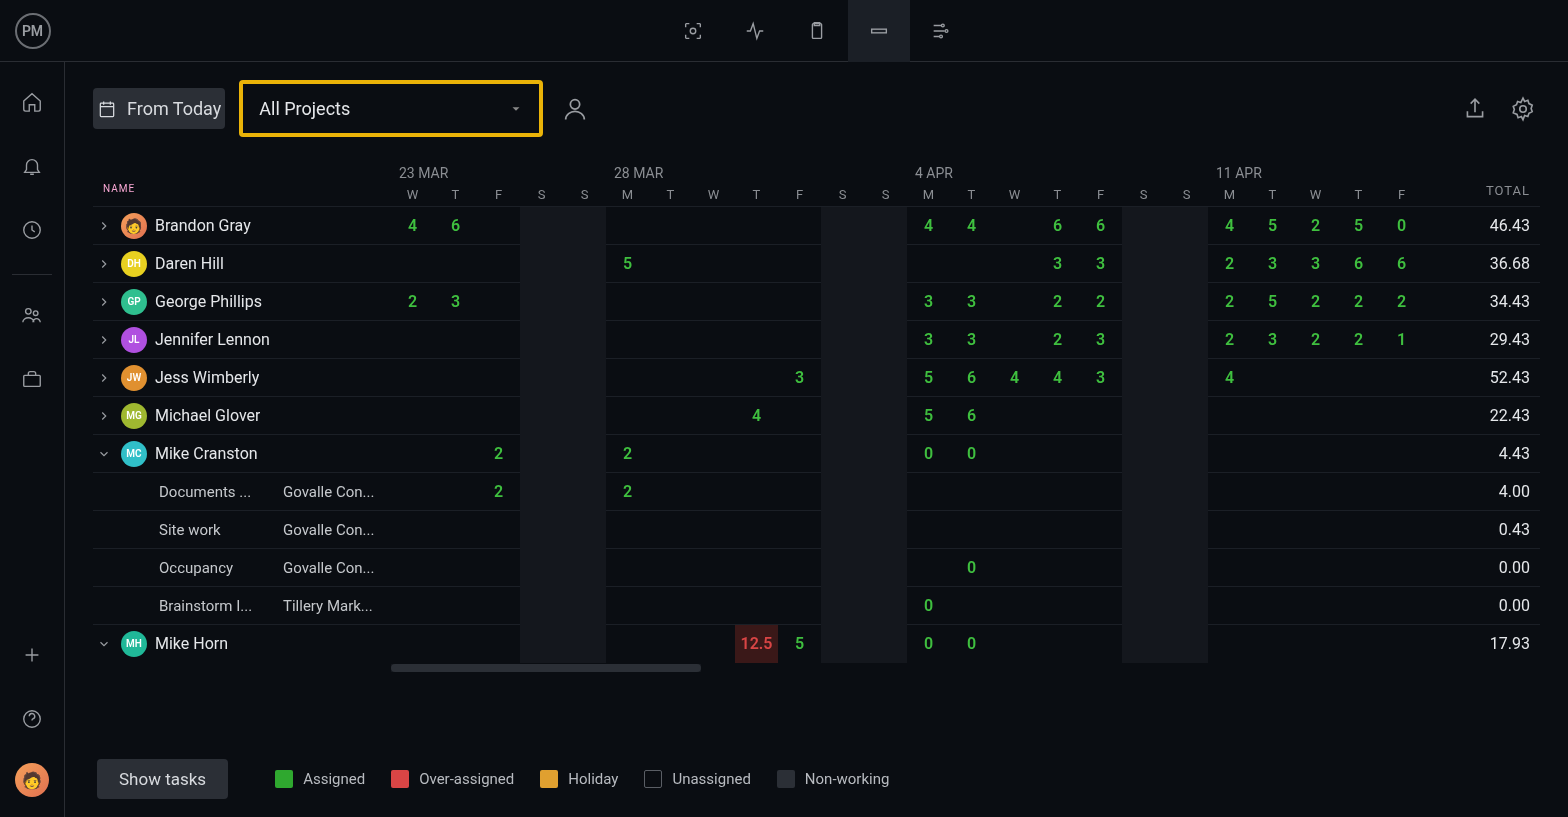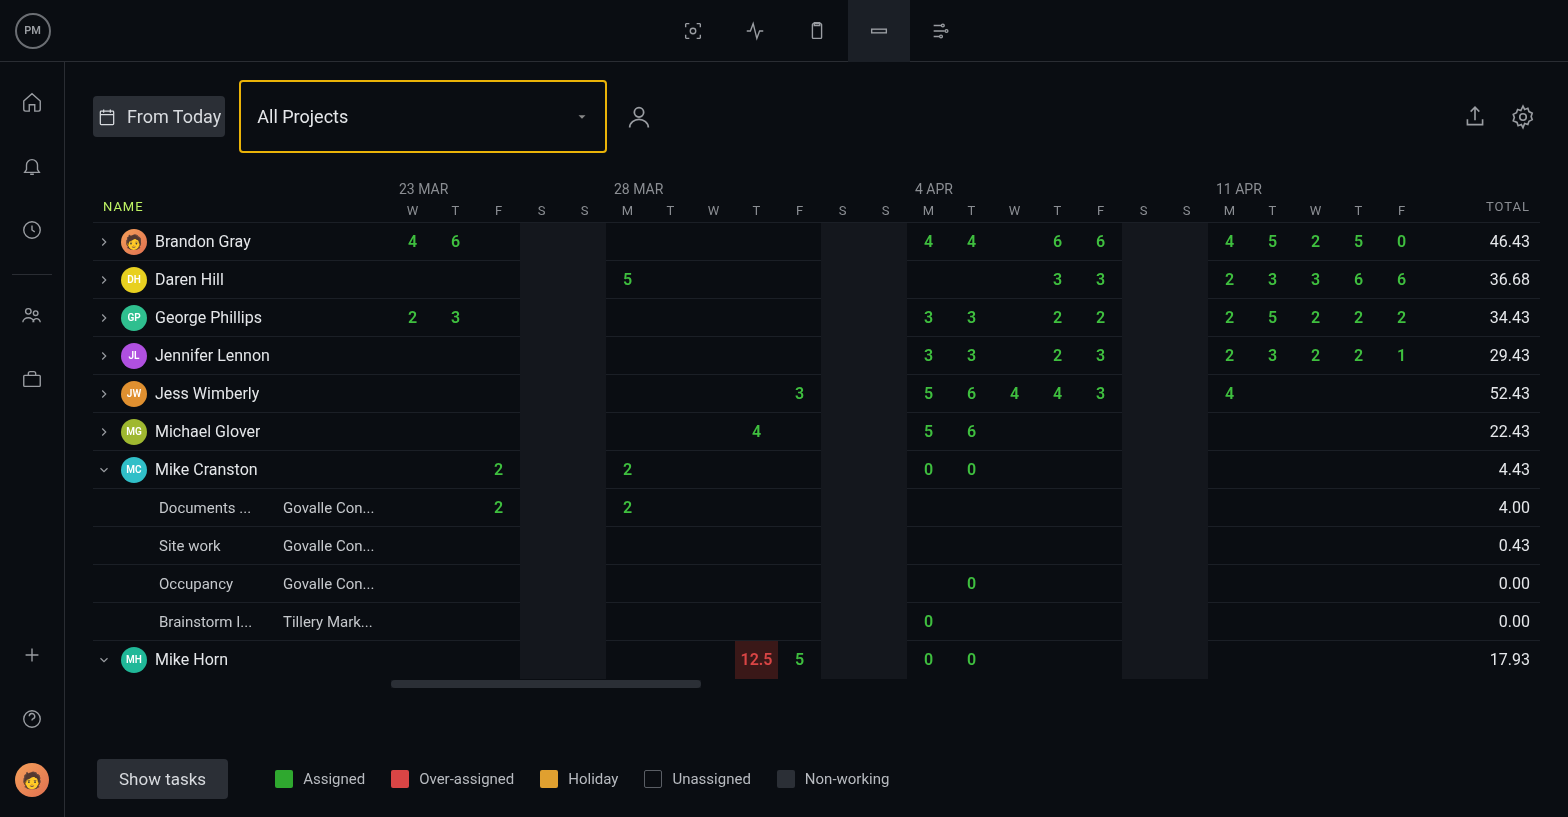--- a/index.html
+++ b/index.html
@@ -1,21 +1,21 @@
 <!DOCTYPE html>
 <html><head>
 <meta charset="utf-8">
 <style>
 * { margin: 0; padding: 0; box-sizing: border-box; }
 body { background: #0a0d12; color: #c5c8cc; font-family: -apple-system, BlinkMacSystemFont, "Segoe UI", Roboto, sans-serif; font-size: 14px; overflow: hidden; width: 1568px; height: 817px; }
 
 
 .topbar { height: 62px; border-bottom: 1px solid #2a2d33; display: flex; align-items: center; }
 .logo { width: 65px; display: flex; justify-content: center; }
-.logo-badge { width: 36px; height: 36px; border: 2px solid #6b6e73; border-radius: 50%; display: flex; align-items: center; justify-content: center; font-size: 11px; font-weight: 600; color: #9a9da2; }
+.logo-badge { width: 36px; height: 36px; border: 2px solid #6b6e73; border-radius: 50%; display: flex; align-items: center; justify-content: center; font-size: 14px; font-weight: 600; color: #9a9da2; }
 .topbar-views { margin: 0 auto; display: flex; gap: 0; }
 .view-btn { width: 62px; height: 62px; display: flex; align-items: center; justify-content: center; cursor: pointer; color: #9a9da2; }
 .view-btn.active { background: #1b1f26; }
 .view-btn svg { width: 22px; height: 22px; stroke: currentColor; fill: none; stroke-width: 1.5; }
 
 
 .app-body { display: flex; height: 755px; }
 .sidebar { width: 65px; border-right: 1px solid #2a2d33; display: flex; flex-direction: column; align-items: center; padding-top: 20px; }
 .sidebar-btn { width: 40px; height: 40px; margin-bottom: 24px; display: flex; align-items: center; justify-content: center; cursor: pointer; color: #9a9da2; }
 .sidebar-btn svg { width: 22px; height: 22px; stroke: currentColor; fill: none; stroke-width: 1.5; }
@@ -23,36 +23,36 @@
 .sidebar-divider { width: 40px; border-top: 1px solid #2a2d33; margin-bottom: 20px; }
 .avatar-me { width: 34px; height: 34px; border-radius: 50%; background: linear-gradient(135deg,#f5a05a,#e07050); display:flex; align-items:center; justify-content:center; font-size:16px; margin-bottom:20px;}
 
 
 .main { flex: 1; display: flex; flex-direction: column; padding: 18px 28px 0 28px; }
 
 
 .toolbar { display: flex; align-items: center; gap: 14px; margin-bottom: 24px; }
 .btn-from { background: #2b2f36; padding: 10px 4px; border-radius: 4px; display: flex; align-items: center; gap: 10px; font-size: 18px; color: #d8dbdf; cursor: pointer; }
 .btn-from svg { width: 20px; height: 20px; stroke: #d8dbdf; fill: none; stroke-width: 1.5; }
-.dropdown { border: 2px solid #eab308; padding: 24px 16px; border-radius: 4px; display: flex; align-items: center; justify-content: space-between; width: 368px; font-size: 18px; color: #e5e7ea; cursor: pointer; }
+.dropdown { border: 4px solid #eab308; padding: 14px 16px; border-radius: 4px; display: flex; align-items: center; justify-content: space-between; width: 304px; font-size: 18px; color: #e5e7ea; cursor: pointer; }
 .dropdown svg { width: 14px; height: 14px; fill: #888; }
 .person-btn { width: 36px; height: 36px; display:flex; align-items:center; justify-content:center; cursor:pointer; }
 .person-btn svg { width:28px; height:28px; stroke:#9a9da2; fill:none; stroke-width:1.5; }
 .toolbar-spacer { flex: 1; }
 .search { border: 2px solid #5a5e65; border-radius: 24px; padding: 8px 18px; display: flex; align-items: center; gap: 10px; width: 270px; }
 .search svg { width: 20px; height: 20px; stroke: #9a9da2; fill: none; stroke-width: 2; }
 .search input { background: transparent; border: none; outline: none; color: #d8dbdf; font-size: 17px; width: 100%; }
 .icon-btn { width: 34px; height: 34px; display:flex; align-items:center; justify-content:center; cursor:pointer; }
 .icon-btn svg { width:26px; height:26px; stroke:#9a9da2; fill:none; stroke-width:1.5; }
 
 
 .grid-wrap { flex: 1; overflow: hidden; }
 .grid-header { display: flex; }
 .name-col { width: 298px; padding: 0 0 6px 4px; }
-.name-col-label { color: #bef264; font-size: 13px; letter-spacing: 1px; padding-left: 6px; padding-top: 22px; }
+.name-col-label { color: #f9a8d4; font-size: 10px; letter-spacing: 1px; padding-left: 6px; padding-top: 22px; }
 .weeks { flex: 1; display: flex; }
 .week { display: flex; flex-direction: column; }
 .week-label { color: #8b8e93; font-size: 14px; padding: 4px 0 2px 8px; height: 22px; }
 .days { display: flex; }
 .day-h { width: 43px; text-align: center; color: #8b8e93; font-size: 13px; padding: 4px 0; }
 .total-col { width: 86px; text-align: right; padding-right: 10px; }
 .total-col-label { color: #8b8e93; font-size: 13px; letter-spacing: 1px; padding-top: 22px; }
 
 .grid-body { }
 .row { display: flex; height: 38px; align-items: center; border-top: 1px solid #1b1f26; }

